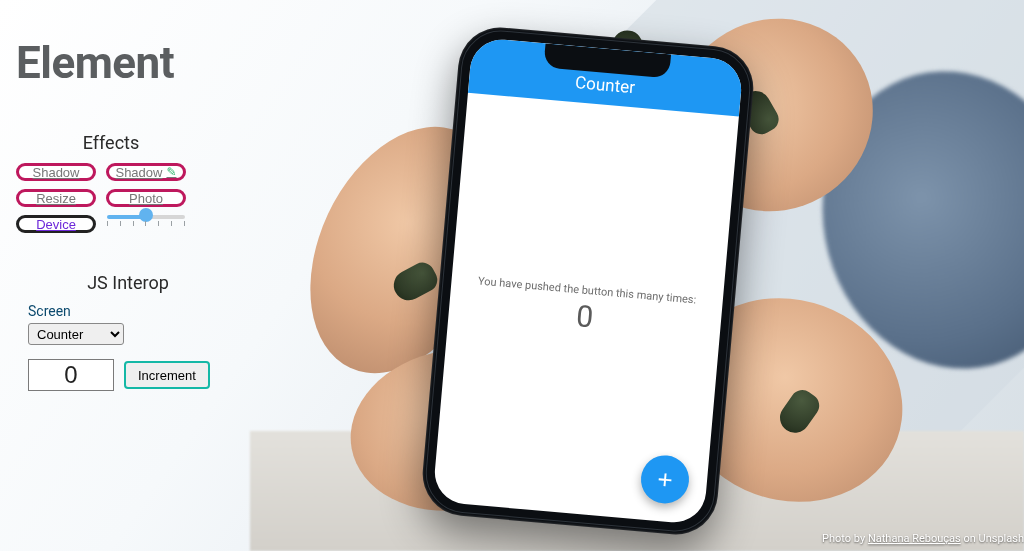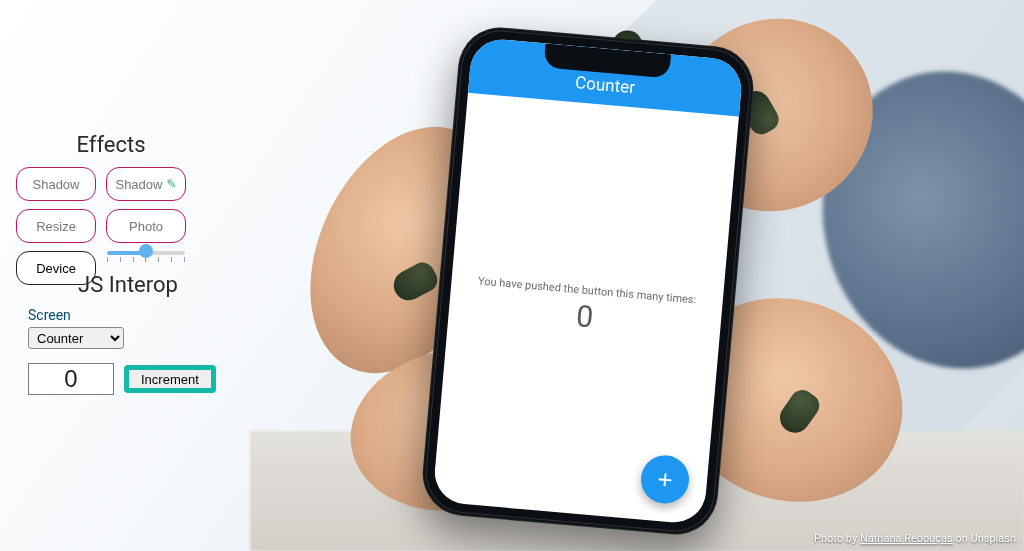--- a/index.html
+++ b/index.html
@@ -16,33 +16,33 @@
     position: absolute; left: 16px; top: 40px;
     font-size: 44px; font-weight: 700; line-height: 1.05;
     color: #5b5e60;
     letter-spacing: -0.5px;
   }
 
   .effects {
     position: absolute; left: 16px; top: 132px; width: 190px;
   }
   .effects h2, .jsinterop h2 {
-    text-align: center; font-weight: 400; font-size: 22px; color: #2a2a2a;
+    text-align: center; font-weight: 400; font-size: 18px; color: #2a2a2a;
     margin-bottom: 10px;
   }
   .effects-grid {
     display: grid; grid-template-columns: 80px 80px; gap: 8px 10px;
   }
   .pill {
-    height: 34px; border: 1px solid #be185d; border-radius: 13px;
+    height: 18px; border: 3px solid #be185d; border-radius: 13px;
     background: #fff; font-size: 13px; color: #777;
     display: flex; align-items: center; justify-content: center; gap: 4px;
-    cursor: pointer; user-select: none;
-  }
-  .pill.selected { border-color: #222; color: #000000; font-weight: 500; }
+    cursor: pointer; user-select: none; text-decoration: underline;
+  }
+  .pill.selected { border-color: #222; color: #6d28d9; font-weight: 500; }
   .pill .pencil { color: #2bb56b; font-size: 12px; }
 
   .slider-wrap {
     grid-column: 2; margin-top: -2px;
     display: flex; flex-direction: column; align-items: center;
   }
   .slider {
     -webkit-appearance: none; appearance: none;
     width: 78px; height: 4px; border-radius: 2px;
     background: linear-gradient(to right, #61b3ef 0%, #61b3ef 50%, #d6d6d6 50%, #d6d6d6 100%);
@@ -68,21 +68,21 @@
     width: 96px; height: 22px; font-size: 13px;
     border: 1px solid #888; background: #efefef; border-radius: 3px;
     padding: 0 4px;
   }
   .value-row { display: flex; align-items: center; gap: 10px; margin-top: 14px; }
   .value-input {
     width: 86px; height: 32px; border: 1px solid #7a7a7a;
     font-size: 24px; text-align: center; color: #222; background: #fff;
   }
   .inc-btn {
-    height: 28px; padding: 0 12px; border: 5px solid #14b8a6; border-radius: 4px;
+    height: 28px; padding: 0 12px; border: 2px solid #14b8a6; border-radius: 4px;
     background: #efefef; font-size: 13px; cursor: pointer;
   }
 
   
   .photo {
     position: absolute; inset: 0; overflow: hidden; z-index: -1;
   }
   .diag {
     position: absolute; right: -120px; top: -120px; width: 520px; height: 520px;
     background: #d1dae1; transform: rotate(45deg); opacity: .55;
@@ -159,21 +159,21 @@
     position: absolute; right: 18px; bottom: 18px;
     width: 48px; height: 48px; border-radius: 50%;
     background: #1e97f3; color: #fff;
     display: flex; align-items: center; justify-content: center;
     font-size: 26px; box-shadow: 0 4px 10px rgba(0,0,0,.3);
     cursor: pointer; user-select: none; border: none;
   }
 
   
   .credit {
-    position: absolute; right: 8px; bottom: 6px;
+    position: absolute; right: 0; bottom: 6px;
     font-size: 11px; color: #fff; text-shadow: 0 1px 2px rgba(0,0,0,.6);
   }
   .credit a { color: #fff; text-decoration: underline; }
 </style>
 </head>
 <body>
 
 <div class="photo">
   <div class="diag"></div>
   <div class="table"></div>
@@ -183,21 +183,21 @@
   <div class="hand r1"></div>
   <div class="hand r2"></div>
   <div class="nail a"></div>
   <div class="nail b"></div>
   <div class="nail c"></div>
   <div class="nail d"></div>
   <div class="nail e"></div>
 </div>
 
 <h1 class="page-title">
-  <br>
+  <span>Element</span><br>
 </h1>
 
 <section class="effects">
   <h2>Effects</h2>
   <div class="effects-grid">
     <button class="pill">Shadow</button>
     <button class="pill">
       <span>Shadow</span>
       <span class="pencil">✎</span>
     </button>

